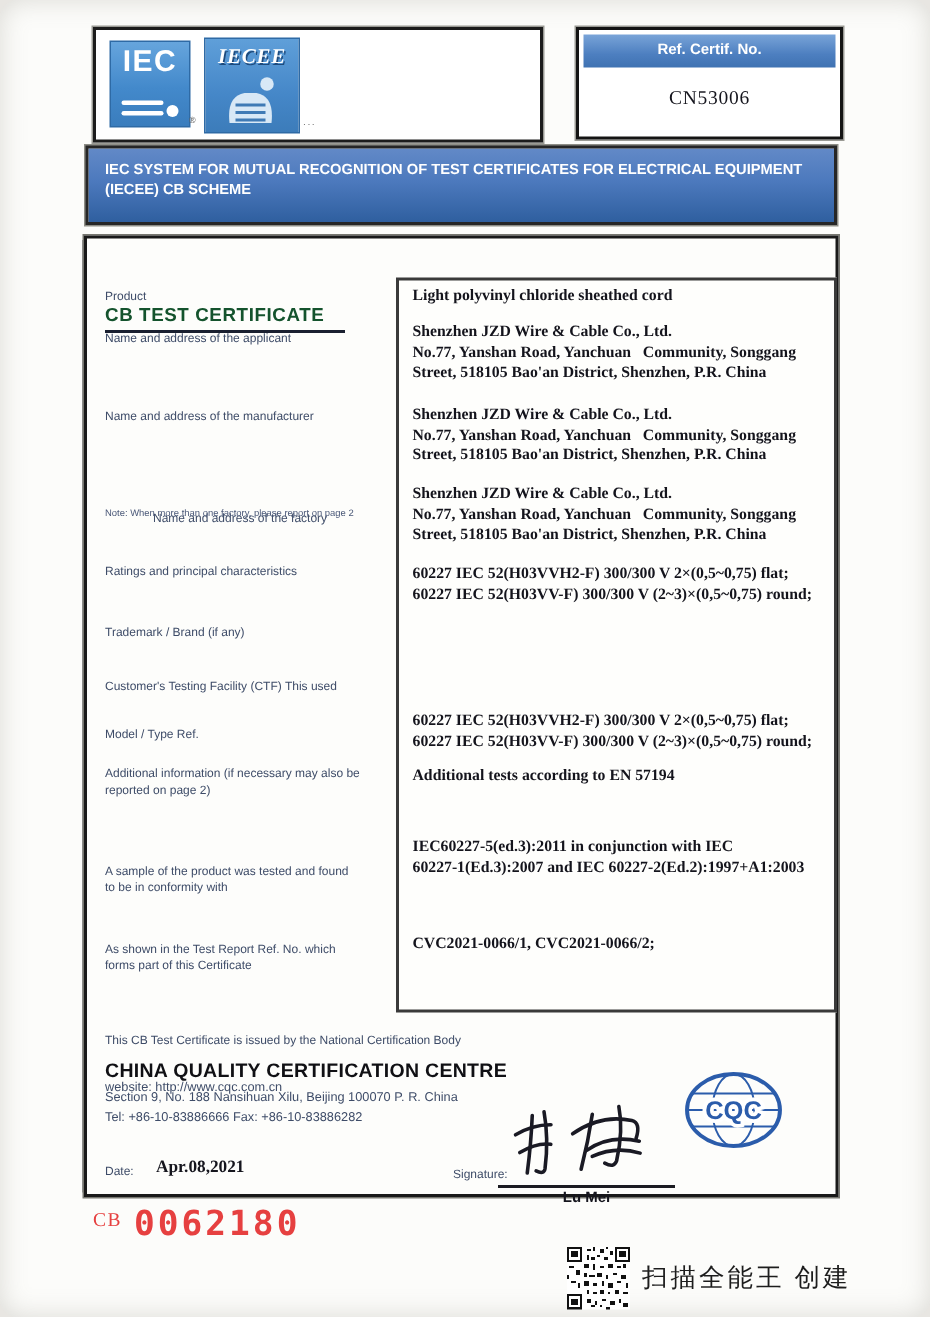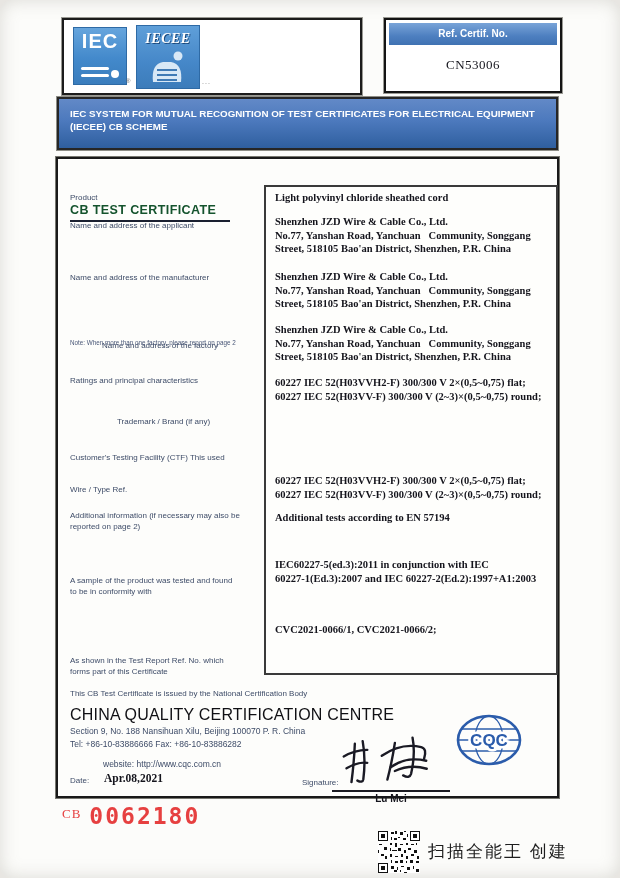--- a/index.html
+++ b/index.html
@@ -55,32 +55,32 @@
              border:2px solid #3a3a3a;background:#fefefc;}
   .val{position:absolute;left:9px;width:276px;font-family:"Liberation Serif",serif;font-weight:bold;
        font-size:10.5px;line-height:13.5px;color:#14141c;white-space:pre-wrap;}
 
   .l0{top:34px;}  .v0{top:4px;}
   .l1{top:62px;}  .v1{top:28px;}
   .l2{top:114px;} .v2{top:83px;}
   .l3{top:182px;margin-left:32px;} .v3{top:136px;}
   .ln3{top:180px;}
   .l4{top:217px;} .v4{top:189px;}
-  .l5{top:258px;margin-left:47px;}
+  .l5{top:258px;}
   .l6{top:294px;}
   .l7{top:326px;} .v5{top:287px;}
   .l8{top:352px;} .v6{top:324px;}
   .l9{top:417px;} .v7{top:371px;}
-  .l10{top:497px;}.v8{top:436px;}
+  .l10{top:469px;}.v8{top:436px;}
 
   
   .issued-note{position:absolute;left:12px;top:530px;font-size:8px;color:#3e4c68;}
-  .ncb-name{position:absolute;left:12px;top:547px;font-size:16px;font-weight:normal;color:#101014;letter-spacing:.2px;text-align:center;}
+  .ncb-name{position:absolute;left:12px;top:547px;font-size:13px;font-weight:bold;color:#101014;letter-spacing:.2px;text-align:center;}
   .ncb-line{position:absolute;left:12px;font-size:8.5px;color:#3e4c68;}
-  .ncb-a{top:567px;} .ncb-b{top:580px;} .ncb-c{top:600px;margin-left:33px;}
+  .ncb-a{top:567px;} .ncb-b{top:580px;} .ncb-c{top:560px;}
   .date-label{position:absolute;left:12px;top:617px;font-size:8px;color:#3e4c68;}
   .date-value{position:absolute;left:46px;top:613px;font-family:"Liberation Serif",serif;
               font-weight:bold;font-size:11.5px;color:#15151d;}
   .sig-label{position:absolute;left:244px;top:619px;font-size:8px;color:#3e4c68;}
   .sig-scribble{position:absolute;left:276px;top:572px;transform:rotate(-4deg);}
   .sig-line{position:absolute;left:274px;top:631px;width:118px;height:2px;background:#1b1b22;}
   .sig-name{position:absolute;left:274px;top:634px;width:118px;text-align:center;
             font-size:10px;font-weight:bold;color:#15151d;}
   .cqc-logo{position:absolute;left:396px;top:553px;}
 
@@ -128,21 +128,21 @@
     <div class="cert-title">CB TEST CERTIFICATE</div>
 
     <div class="lbl l0">Product</div>
     <div class="lbl l1">Name and address of the applicant</div>
     <div class="lbl l2">Name and address of the manufacturer</div>
     <div class="lbl l3">Name and address of the factory</div>
     <div class="lbl-note ln3">Note: When more than one factory, please report on page 2</div>
     <div class="lbl l4">Ratings and principal characteristics</div>
     <div class="lbl l5">Trademark / Brand (if any)</div>
     <div class="lbl l6">Customer's Testing Facility (CTF) This used</div>
-    <div class="lbl l7">Wire / Type Ref.</div>
+    <div class="lbl l7">Model / Type Ref.</div>
     <div class="lbl l8">Additional information (if necessary may also be
 reported on page 2)</div>
     <div class="lbl l9">A sample of the product was tested and found
 to be in conformity with</div>
     <div class="lbl l10">As shown in the Test Report Ref. No. which
 forms part of this Certificate</div>
 
     <div class="value-box">
       <div class="val v0">Light polyvinyl chloride sheathed cord</div>
       <div class="val v1">Shenzhen JZD Wire &amp; Cable Co., Ltd.

